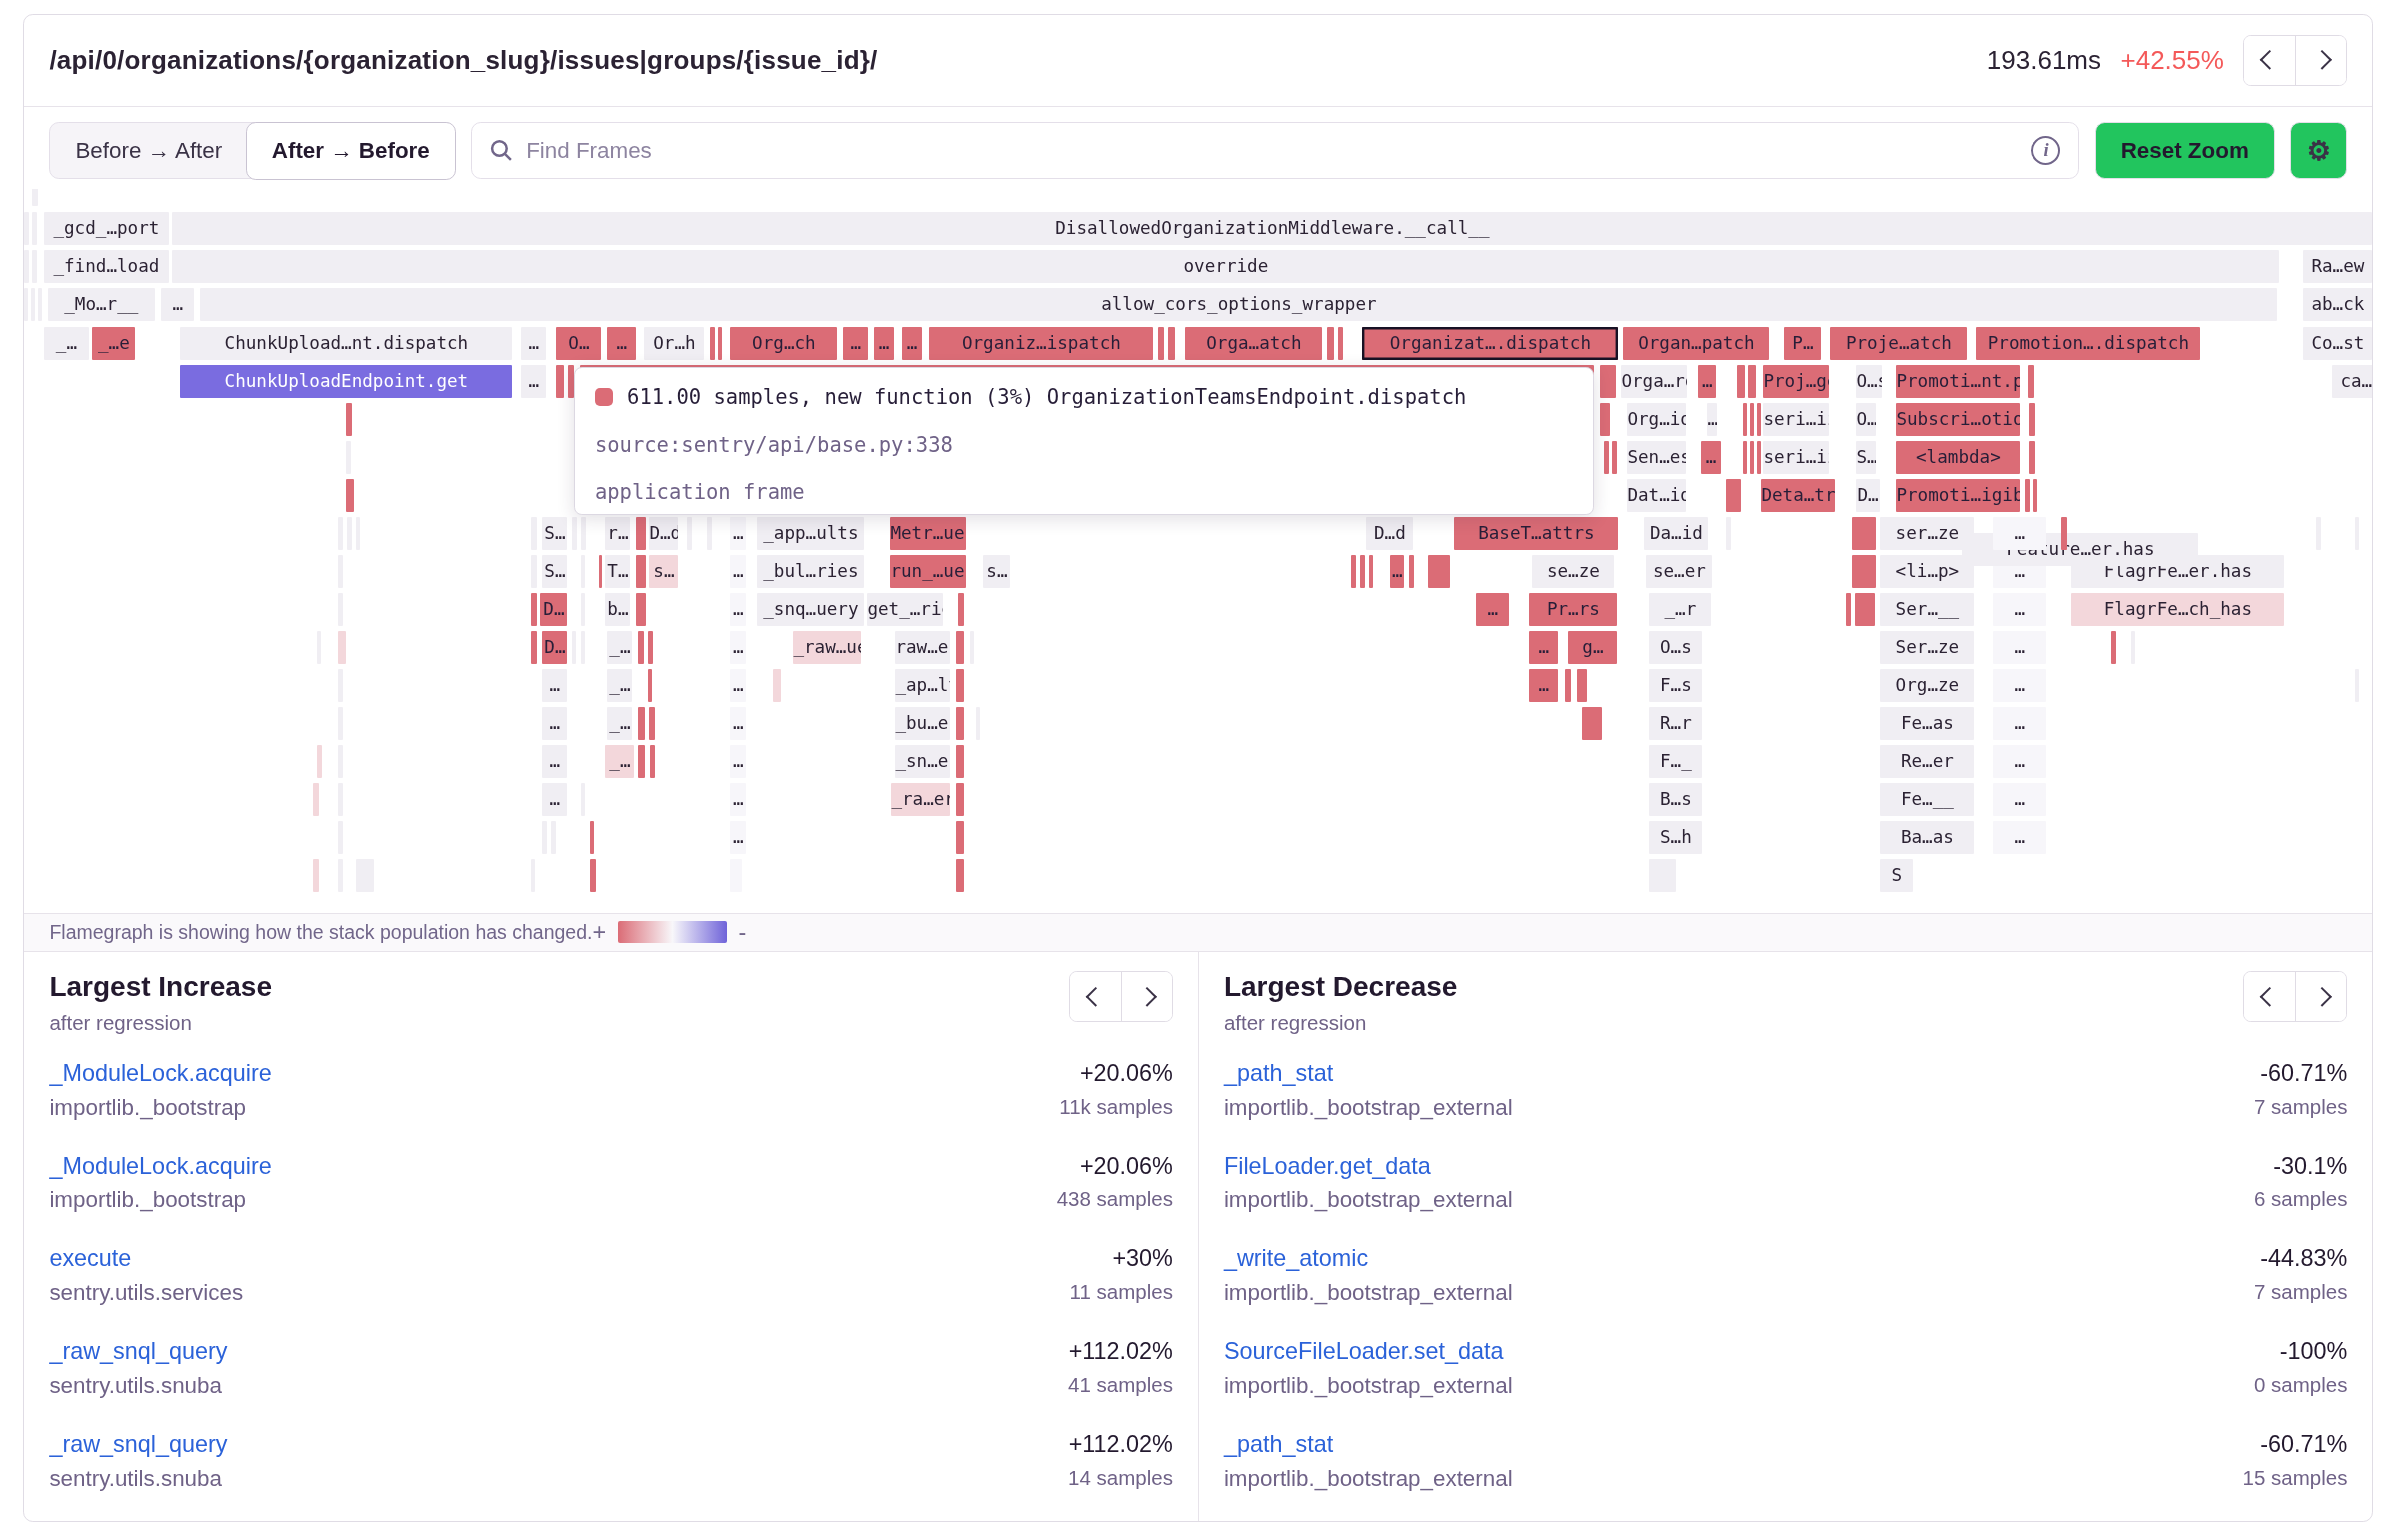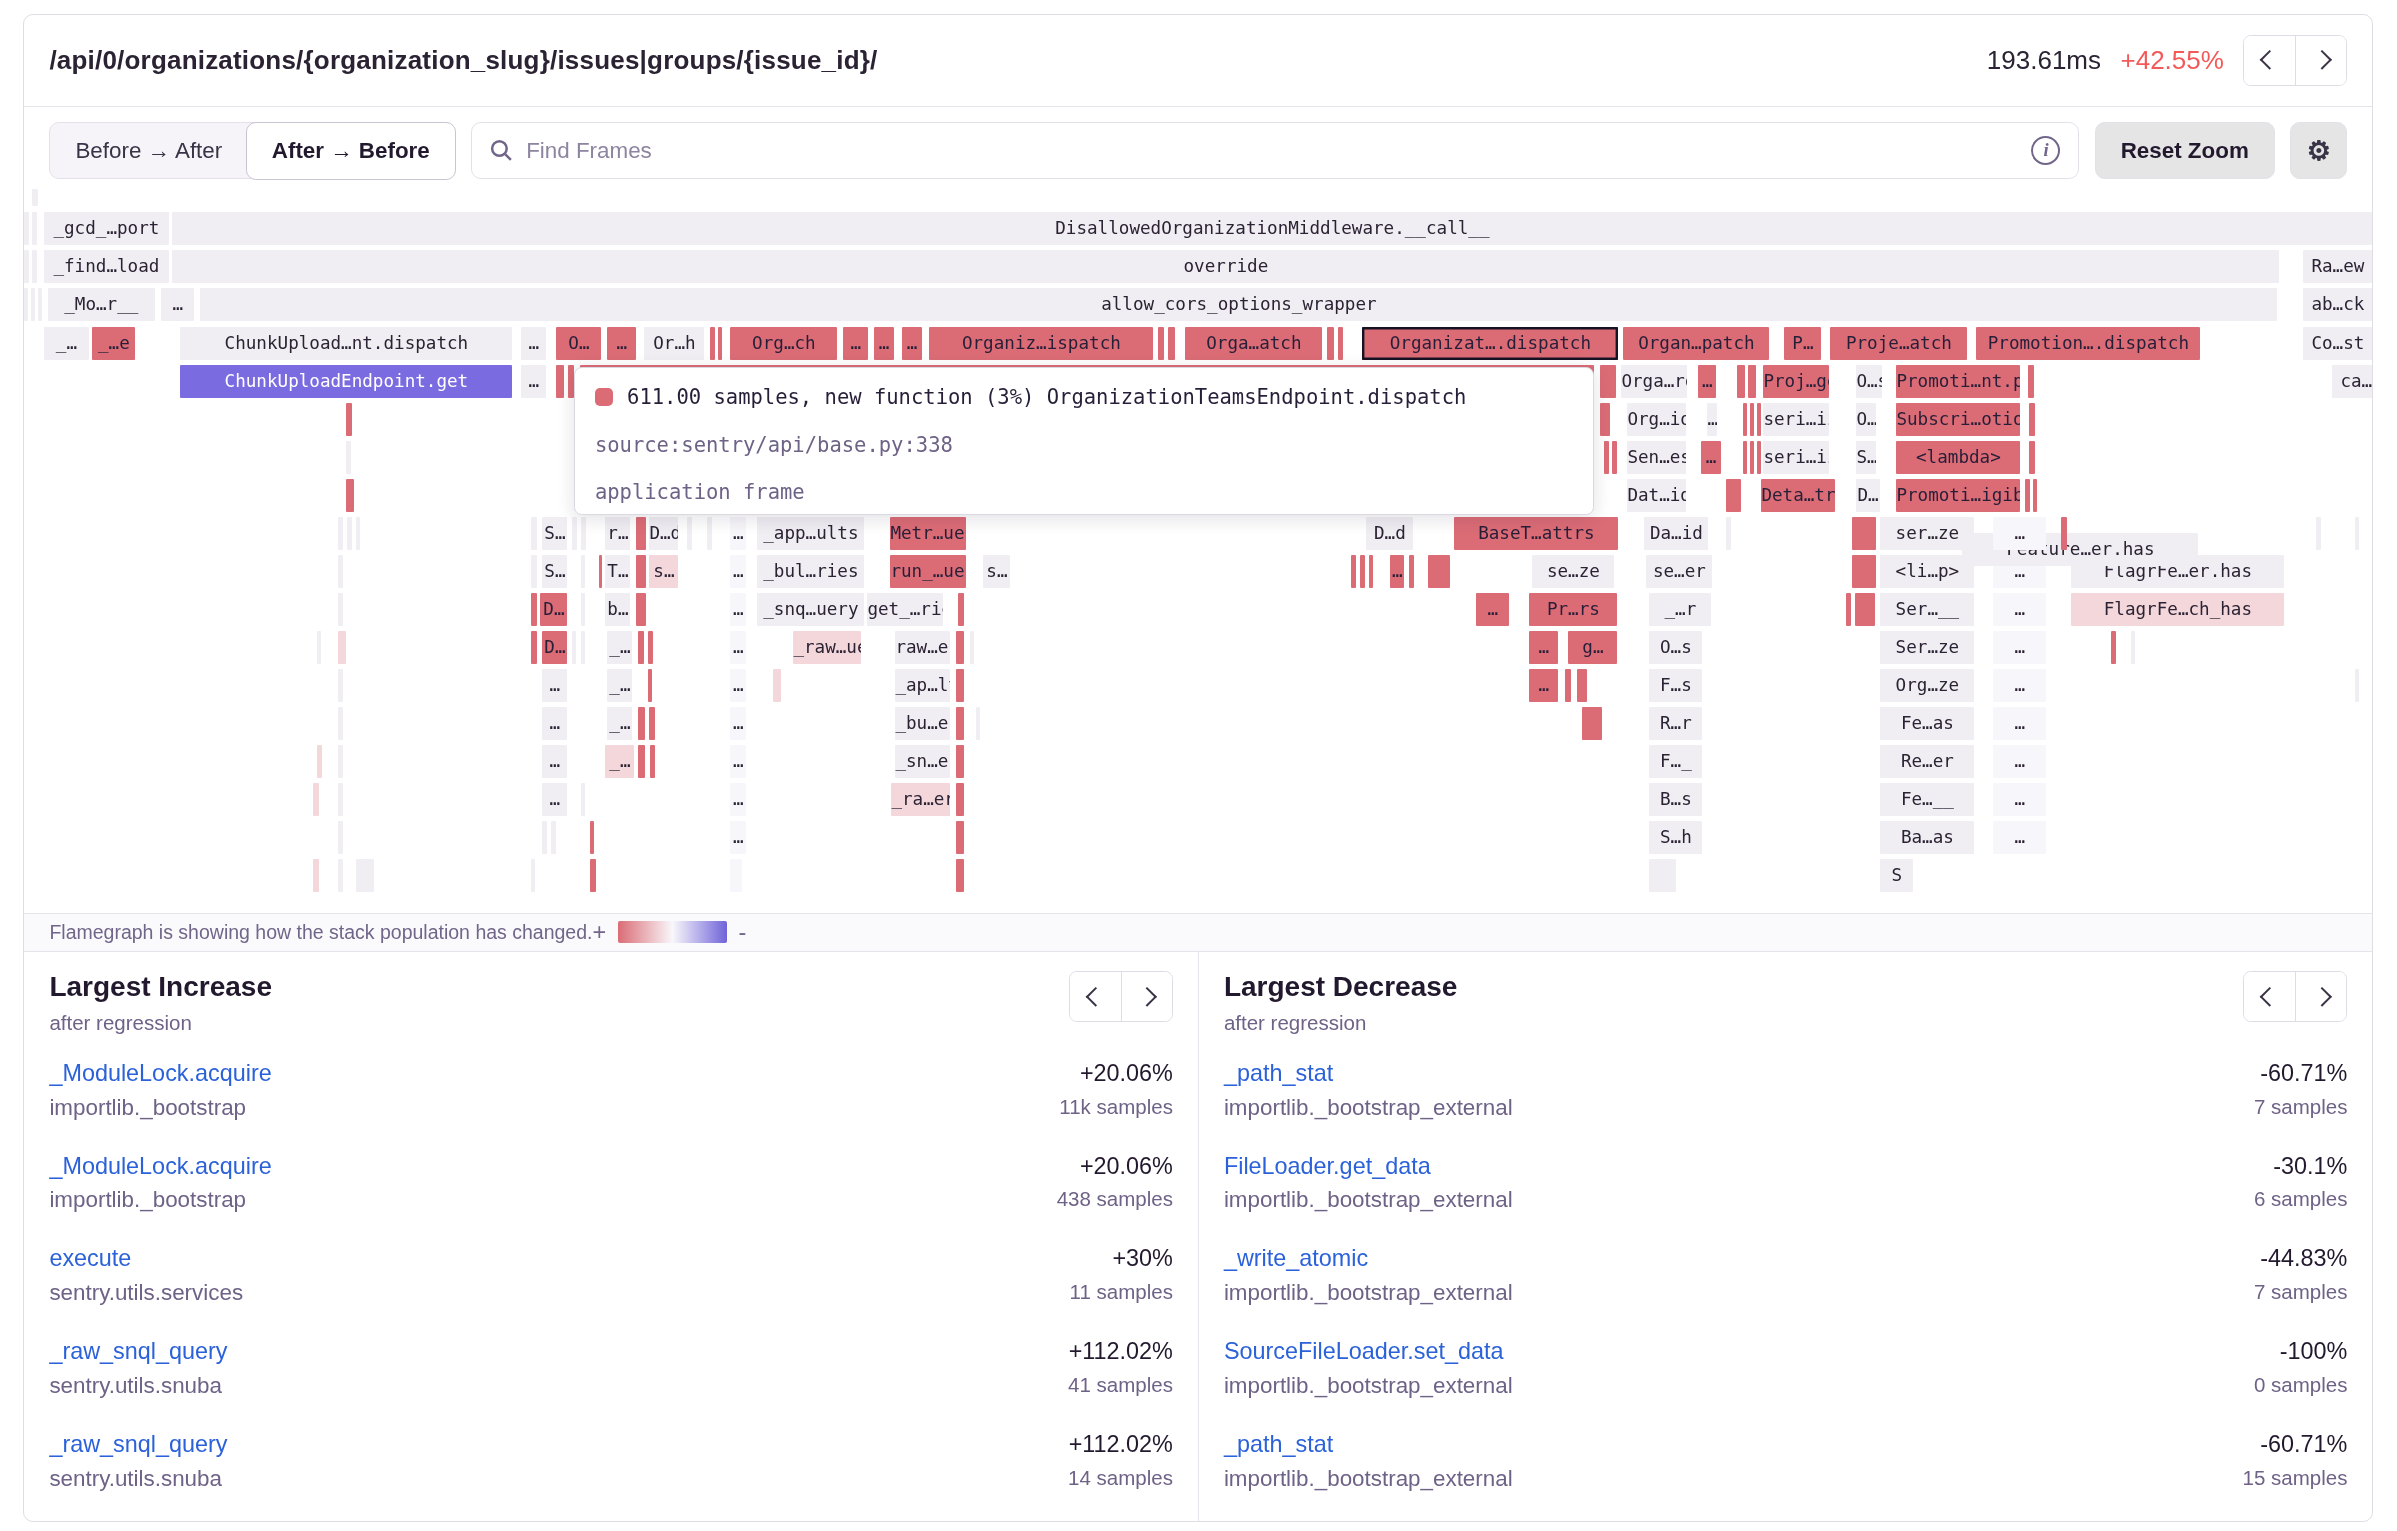--- a/index.html
+++ b/index.html
@@ -21,21 +21,21 @@
 
   
   .toolbar { height:76px; display:flex; align-items:center; gap:15.6px; padding:0 25px; margin-top:5.9px; }
   .seg { display:flex; align-items:stretch; background:#f6f4f8; border:1.5px solid #e4dfe9; border-radius:9.8px; height:57px; }
   .seg-item { display:flex; align-items:center; padding:0 25px; font-size:22.4px; color:#3a3246; cursor:pointer; white-space:nowrap; }
   .seg-item.active { background:#fff; border:1.5px solid #c9c3d2; border-radius:9.8px; margin:-1.5px; font-weight:bold; color:#23192e; }
   .search { flex:1; height:57px; border:1.5px solid #e4dfe9; border-radius:9.8px; display:flex; align-items:center; padding:0 17.6px; gap:11.7px; background:#fff; }
   .search input { flex:1; border:none; outline:none; font-size:22.4px; color:#2b2233; background:transparent; }
   .search input::placeholder { color:#8d84a0; }
   .icon-info { width:29px; height:29px; border:2px solid #71668a; border-radius:50%; color:#71668a; font-size:18.5px; display:flex; align-items:center; justify-content:center; font-family:"Liberation Serif", serif; font-style:italic; font-weight:bold; }
-  .btn { height:57px; border:1.5px solid #e4dfe9; border-radius:9.8px; background:#e5e5e5; font-size:22.4px; font-weight:bold; color:#23192e; padding:0 25px; cursor:pointer; }
+  .btn { height:57px; border:1.5px solid #e4dfe9; border-radius:9.8px; background:#22c55e; font-size:22.4px; font-weight:bold; color:#23192e; padding:0 25px; cursor:pointer; }
   .btn.icon-only { width:57px; padding:0; font-size:27px; color:#3a3246; display:flex; align-items:center; justify-content:center; }
 
   
   .flame { position:relative; height:724px; overflow:hidden; font-family:"DejaVu Sans Mono", monospace; }
   .cell { position:absolute; height:33px; line-height:33px; font-size:17.6px; text-align:center; overflow:hidden; white-space:nowrap; border-radius:1px; color:#2b2233; }
   .cell.g { background:#f0eef3; }
   .cell.w { background:#f7f6fa; }
   .cell.r { background:#db6c76; color:#271e38; }
   .cell.p { background:#f3d7db; }
   .cell.s { background:#7a6ce0; color:#fff; }

